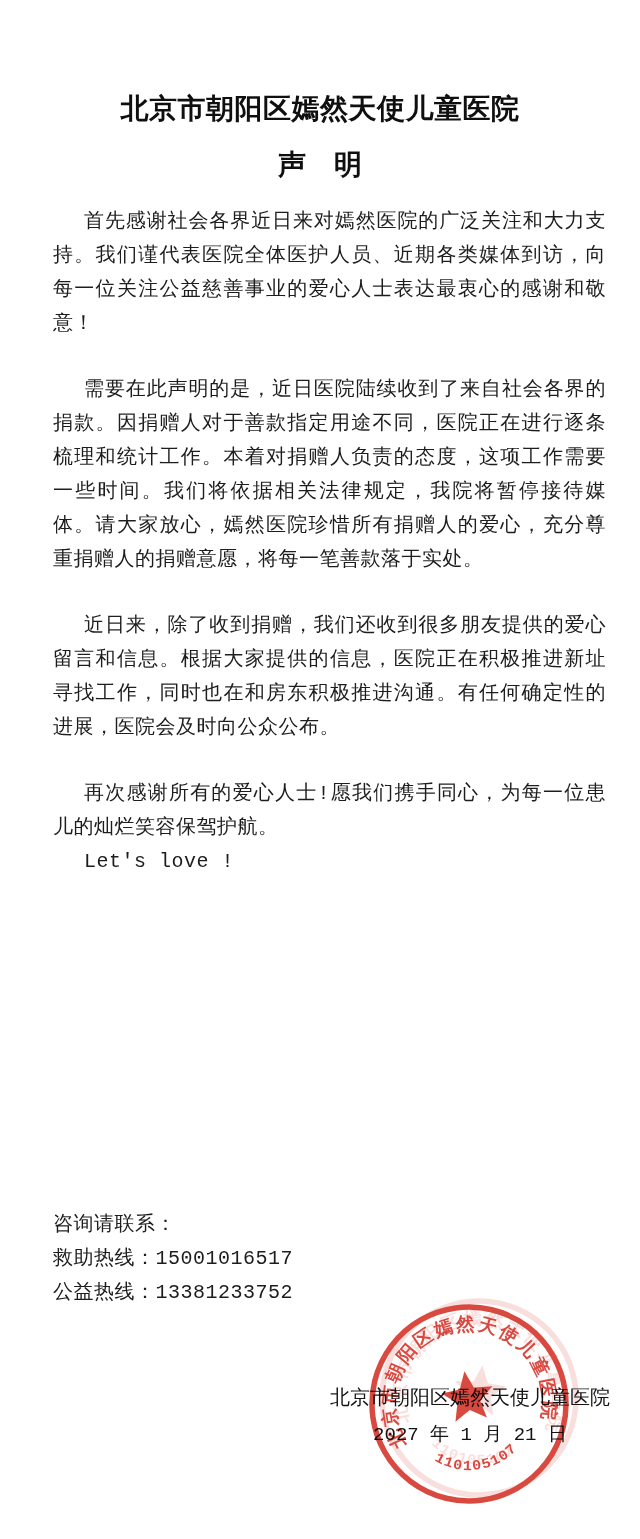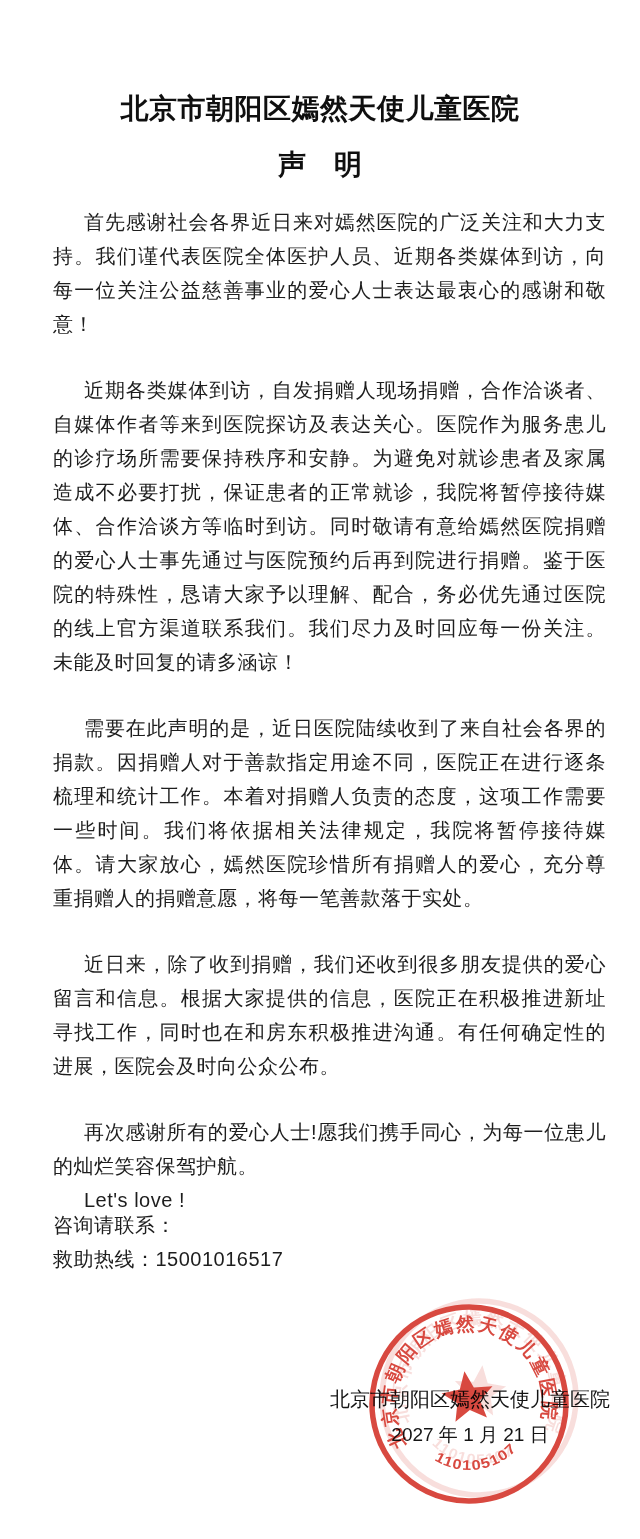--- a/index.html
+++ b/index.html
@@ -1,20 +1,20 @@
 <!DOCTYPE html>
 <html lang="zh"><head>
 <meta charset="utf-8">
 <style>
   html,body{margin:0;padding:0;background:#ffffff;}
   .page{
     position:relative;
     width:640px;height:1539px;
     background:#ffffff;
-    font-family:Liberation Sans, sans-serif;
+    font-family:Liberation Mono, monospace;
     overflow:hidden;
   }
   .doc-title{
     position:absolute;top:90px;left:0;right:0;margin:0;
     text-align:center;font-size:28px;font-weight:700;color:#0f0f0f;
     letter-spacing:0.5px;
   }
   .doc-subtitle{
     position:absolute;top:134px;left:0;right:0;margin:12px;
     text-align:center;font-size:28px;font-weight:700;color:#0f0f0f;
@@ -59,30 +59,30 @@
 </head>
 <body>
 
 <div class="page">
 
   <h1 class="doc-title">北京市朝阳区嫣然天使儿童医院</h1>
   <h2 class="doc-subtitle">声　明</h2>
 
   <div class="body-text">
     <p>首先感谢社会各界近日来对嫣然医院的广泛关注和大力支持。我们谨代表医院全体医护人员、近期各类媒体到访，向每一位关注公益慈善事业的爱心人士表达最衷心的感谢和敬意！</p>
-    <p>近期各类媒体到访，自发捐赠人现场捐赠，合作洽谈者、自媒体作者等来到医院探访及表达关心。医院作为服务患儿的诊疗场所需要保持秩序和安静。为避免对就诊患者及家属造成不必要打扰，保证患者的正常就诊，我院将暂停接待媒体、合作洽谈方等临时到访。同时敬请有意给嫣然医院捐赠的爱心人士事先通过与医院预约后再到院进行捐赠。鉴于医院的特殊性，恳请大家予以理解、配合，务必优先通过医院的线上官方渠道联系我们。我们尽力及时回应每一份关注。未能及时回复的请多涵谅！</p>
     <p>需要在此声明的是，近日医院陆续收到了来自社会各界的捐款。因捐赠人对于善款指定用途不同，医院正在进行逐条梳理和统计工作。本着对捐赠人负责的态度，这项工作需要一些时间。我们将依据相关法律规定，我院将暂停接待媒体。请大家放心，嫣然医院珍惜所有捐赠人的爱心，充分尊重捐赠人的捐赠意愿，将每一笔善款落于实处。</p>
     <p>近日来，除了收到捐赠，我们还收到很多朋友提供的爱心留言和信息。根据大家提供的信息，医院正在积极推进新址寻找工作，同时也在和房东积极推进沟通。有任何确定性的进展，医院会及时向公众公布。</p>
     <p class="last-para">再次感谢所有的爱心人士!愿我们携手同心，为每一位患儿的灿烂笑容保驾护航。</p>
     <p class="lets-love">Let's love !</p>
   </div>
 
   <div class="contact">
     <div>咨询请联系：</div>
     <div>救助热线：15001016517</div>
+    <div>公益热线：13381233752</div>
   </div>
 
   <div class="signature">
     <div class="sig-org">北京市朝阳区嫣然天使儿童医院</div>
     <div class="sig-date">2027 年 1 月 21 日</div>
   </div>
 
   <svg class="seal-svg" viewBox="0 0 640 1539" xmlns="http://www.w3.org/2000/svg">
     <defs>
       <path id="sealArc" d="M 401.9 1435.3 A 74 74 0 1 1 536.1 1435.3" fill="none"></path>

